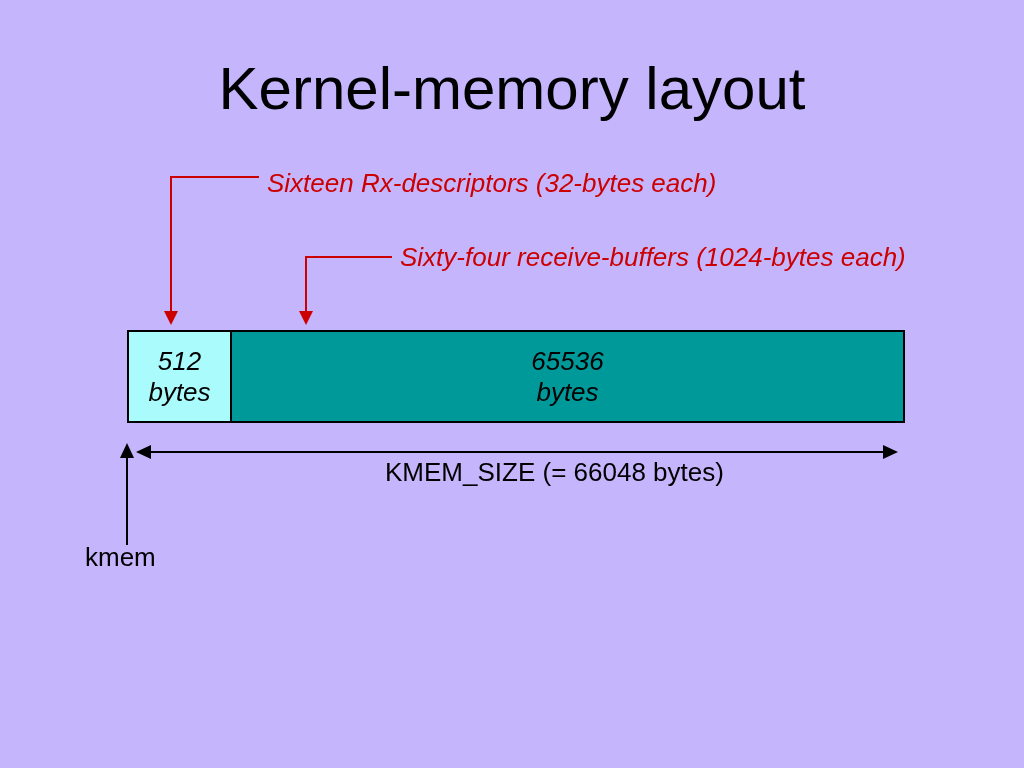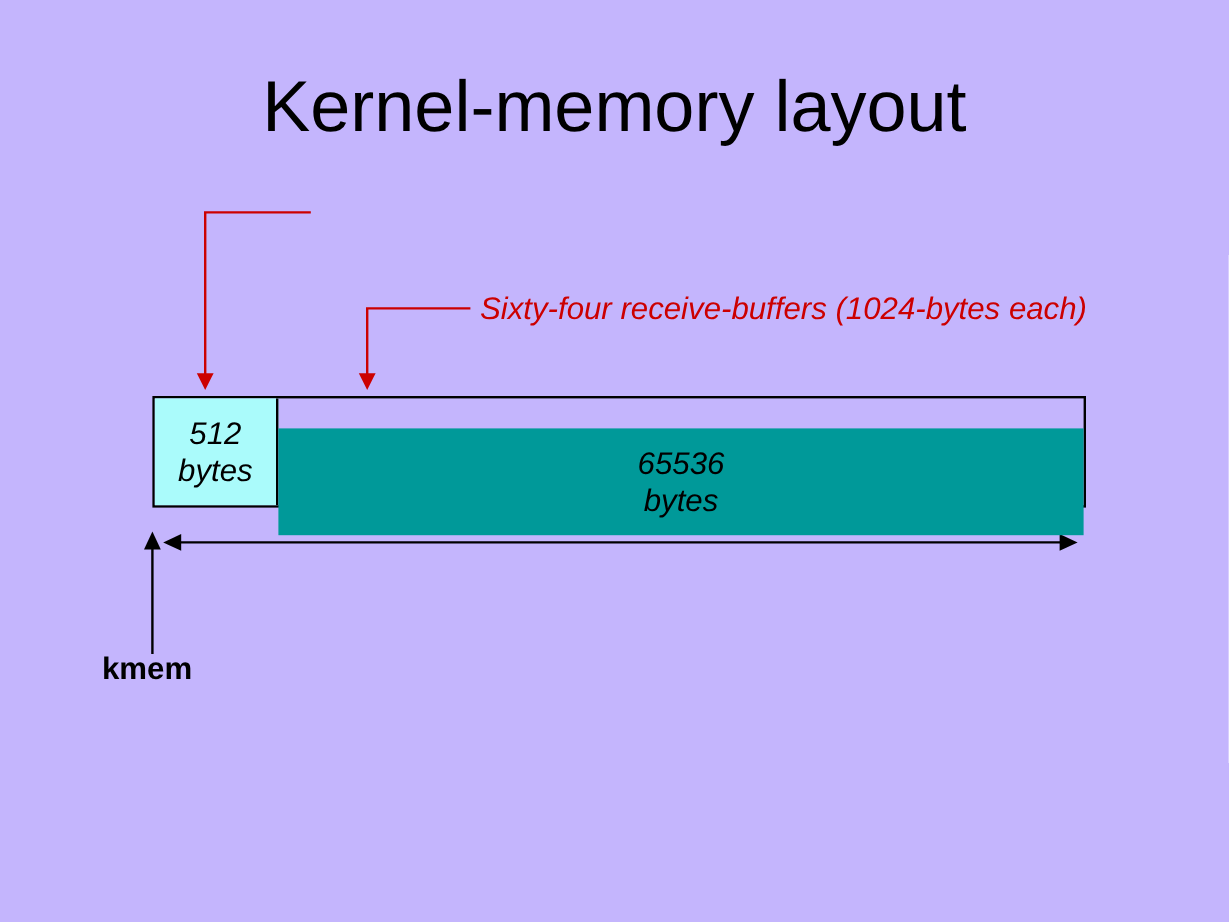--- a/index.html
+++ b/index.html
@@ -94,30 +94,30 @@
     line-height: 1;
     white-space: nowrap;
   }
   .kmem-label {
     position: absolute;
     left: 85px;
     top: 544px;
     font-size: 26px;
     line-height: 1;
     white-space: nowrap;
-    font-weight: bold;
   }
 </style>
 </head>
 <body>
 
 <div class="slide">
 
   <h1 class="title">Kernel-memory layout</h1>
 
+  <div class="callout callout-1" style="color: rgb(204, 0, 0);">Sixteen Rx-descriptors (32-bytes each)</div>
 
   <div class="callout callout-2" style="color: rgb(204, 0, 0); text-align: right;">Sixty-four receive-buffers (1024-bytes each)</div>
 
   <svg class="arrow-layer" viewBox="0 0 1024 768" xmlns="http://www.w3.org/2000/svg">
 
     <g>
       <polyline class="red-line" points="259,177 171,177 171,313" style="stroke: rgb(204, 0, 0);"></polyline>
       <polygon points="171,325 164,311 178,311" style="fill: rgb(204, 0, 0);"></polygon>
     </g>
 
@@ -136,22 +136,23 @@
       <line class="black-line" x1="127" y1="545" x2="127" y2="455"></line>
       <polygon class="black-head" points="127,443 120,458 134,458"></polygon>
     </g>
   </svg>
 
   <div class="memory-bar">
     <div class="segment seg-1" style="background-color: rgb(170, 251, 251);">
       <span>512</span>
       <span>bytes</span>
     </div>
-    <div class="segment seg-2" style="background-color: rgb(0, 153, 153); margin-top: 25px;">
+    <div class="segment seg-2" style="background-color: rgb(0, 153, 153);">
       <span>65536</span>
       <span>bytes</span>
     </div>
   </div>
 
+  <div class="kmem-size-label">KMEM_SIZE (= 66048 bytes)</div>
 
   <div class="kmem-label">kmem</div>
 
 </div>
 
 </body></html>

